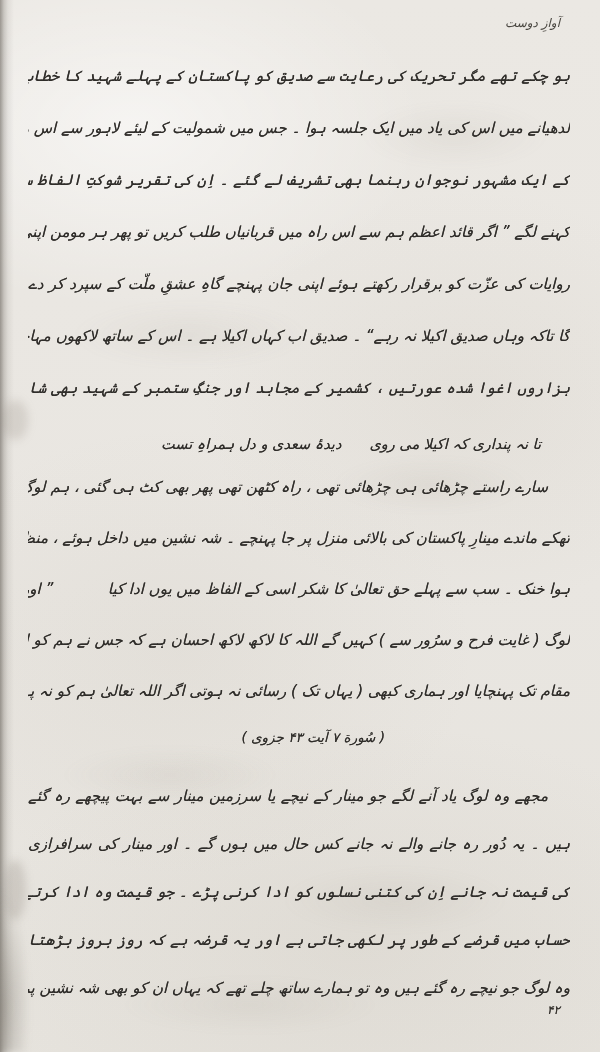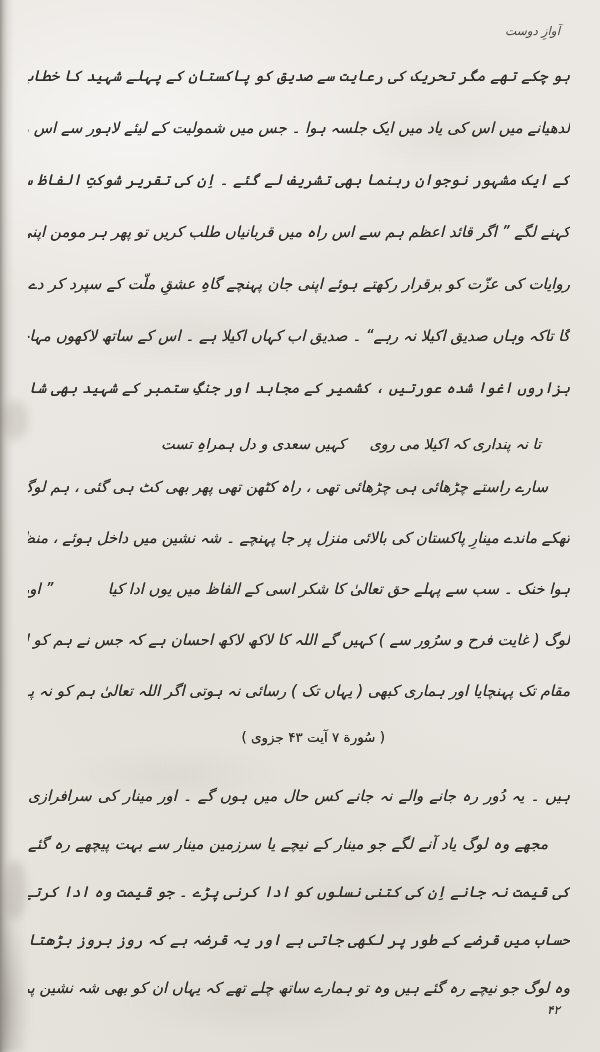--- a/index.html
+++ b/index.html
@@ -28,21 +28,21 @@
     background:radial-gradient(ellipse 40px 160px at 0% 80%, rgba(90,84,74,.38), rgba(90,84,74,0) 75%);
     filter:blur(3px);
   }
   .smudge{position:absolute;filter:blur(4px);border-radius:50%;}
   
   .ghost{
     position:absolute;filter:blur(3px);opacity:.55;border-radius:40%;
     background:radial-gradient(ellipse closest-side, rgba(140,132,120,.16), rgba(140,132,120,0));
   }
   .hdr{
-    position:absolute;top:24px;right:40px;
+    position:absolute;top:16px;right:40px;
     font-size:12px;color:#4a4741;font-style:italic;
     letter-spacing:.5px;
   }
   .txtblock{position:absolute;left:28px;right:30px;}
   .line{
     direction:rtl;unicode-bidi:embed;
     text-align:justify;text-align-last:justify;
     white-space:nowrap;overflow:hidden;
     font-size:15px;font-style:italic;
     text-shadow:0 0 .5px rgba(43,40,36,.75);
@@ -55,21 +55,21 @@
     position:absolute;top:422px;left:28px;right:30px;height:44px;
     margin:0;padding:0 29px 0 133px;box-sizing:border-box;
     display:flex;justify-content:space-between;align-items:center;
     direction:rtl;
     font-size:14.5px;font-style:italic;
     text-shadow:0 0 .5px rgba(43,40,36,.75);
   }
   .cite{
     position:absolute;top:720px;left:28px;right:30px;height:34px;line-height:34px;
     direction:rtl;text-align:right;padding-right:185px;
-    font-size:13.5px;
+    font-size:13.5px;font-style:italic;
     text-shadow:0 0 .4px rgba(43,40,36,.7);
   }
   .pagenum{
     position:absolute;top:1003px;right:40px;
     font-size:12px;color:#35322e;font-style:italic;
     text-shadow:0 0 .5px rgba(43,40,36,.75);
   }
 </style>
 </head>
 <body>
@@ -95,36 +95,36 @@
     <div class="line">لدھیانے میں اس کی یاد میں ایک جلسہ ہوا ۔ جس میں شمولیت کے لیئے لاہور سے اس وقت</div>
     <div class="line">کے ایک مشہور نوجوان رہنما بھی تشریف لے گئے ۔ اِن کی تقریر شوکتِ الفاظ سے پُر تھی ۔</div>
     <div class="line">کہنے لگے ” اگر قائد اعظم ہم سے اس راہ میں قربانیاں طلب کریں تو پھر ہر مومن اپنی تاریخی</div>
     <div class="line">روایات کی عزّت کو برقرار رکھتے ہوئے اپنی جان پہنچے گاہِ عشقِ ملّت کے سپرد کر دے</div>
     <div class="line">گا تاکہ وہاں صدیق اکیلا نہ رہے“ ۔ صدیق اب کہاں اکیلا ہے ۔ اس کے ساتھ لاکھوں مہاجر،</div>
     <div class="line">ہزاروں اغوا شدہ عورتیں ، کشمیر کے مجاہد اور جنگِ ستمبر کے شہید بھی شامل ہیں ؎</div>
   </div>
 
   <div class="verse">
     <span>تا نہ پنداری کہ اکیلا می روی</span>
-    <span>کہیں سعدی و دل ہمراہِ تست</span>
+    <span>دیدۂ سعدی و دل ہمراہِ تست</span>
   </div>
 
   <div class="txtblock p2">
     <div class="line indent">سارے راستے چڑھائی ہی چڑھائی تھی ، راہ کٹھن تھی پھر بھی کٹ ہی گئی ، ہم لوگ بالآخر</div>
     <div class="line">تھکے ماندے مینارِ پاکستان کی بالائی منزل پر جا پہنچے ۔ شہ نشین میں داخل ہوئے ، منظر خوشنما</div>
     <div class="line">ہوا خنک ۔ سب سے پہلے حق تعالیٰ کا شکر اسی کے الفاظ میں یوں ادا کیا     ” اور وہ</div>
     <div class="line">لوگ ( غایت فرح و سرُور سے ) کہیں گے اللہ کا لاکھ لاکھ احسان ہے کہ جس نے ہم کو اس</div>
     <div class="line">مقام تک پہنچایا اور ہماری کبھی ( یہاں تک ) رسائی نہ ہوتی اگر اللہ تعالیٰ ہم کو نہ پہنچاتے“</div>
   </div>
 
   <div class="cite">( سُورة ۷ آیت ۴۳ جزوی )</div>
 
   <div class="txtblock p3">
+    <div class="line indent">مجھے وہ لوگ یاد آنے لگے جو مینار کے نیچے یا سرزمین مینار سے بہت پیچھے رہ گئے</div>
     <div class="line">ہیں ۔ یہ دُور رہ جانے والے نہ جانے کس حال میں ہوں گے ۔ اور مینار کی سرافرازی</div>
-    <div class="line indent">مجھے وہ لوگ یاد آنے لگے جو مینار کے نیچے یا سرزمین مینار سے بہت پیچھے رہ گئے</div>
     <div class="line">کی قیمت نہ جانے اِن کی کتنی نسلوں کو ادا کرنی پڑے ۔ جو قیمت وہ ادا کرتے ہیں، وہ ہمارے</div>
     <div class="line">حساب میں قرضے کے طور پر لکھی جاتی ہے اور یہ قرضہ ہے کہ روز بروز بڑھتا ہی چلا جاتا ہے</div>
     <div class="line">وہ لوگ جو نیچے رہ گئے ہیں وہ تو ہمارے ساتھ چلے تھے کہ یہاں ان کو بھی شہ نشین پر جگہ</div>
   </div>
 
   <div class="pagenum">۴۲</div>
 
 </div>
 
 </body></html>

